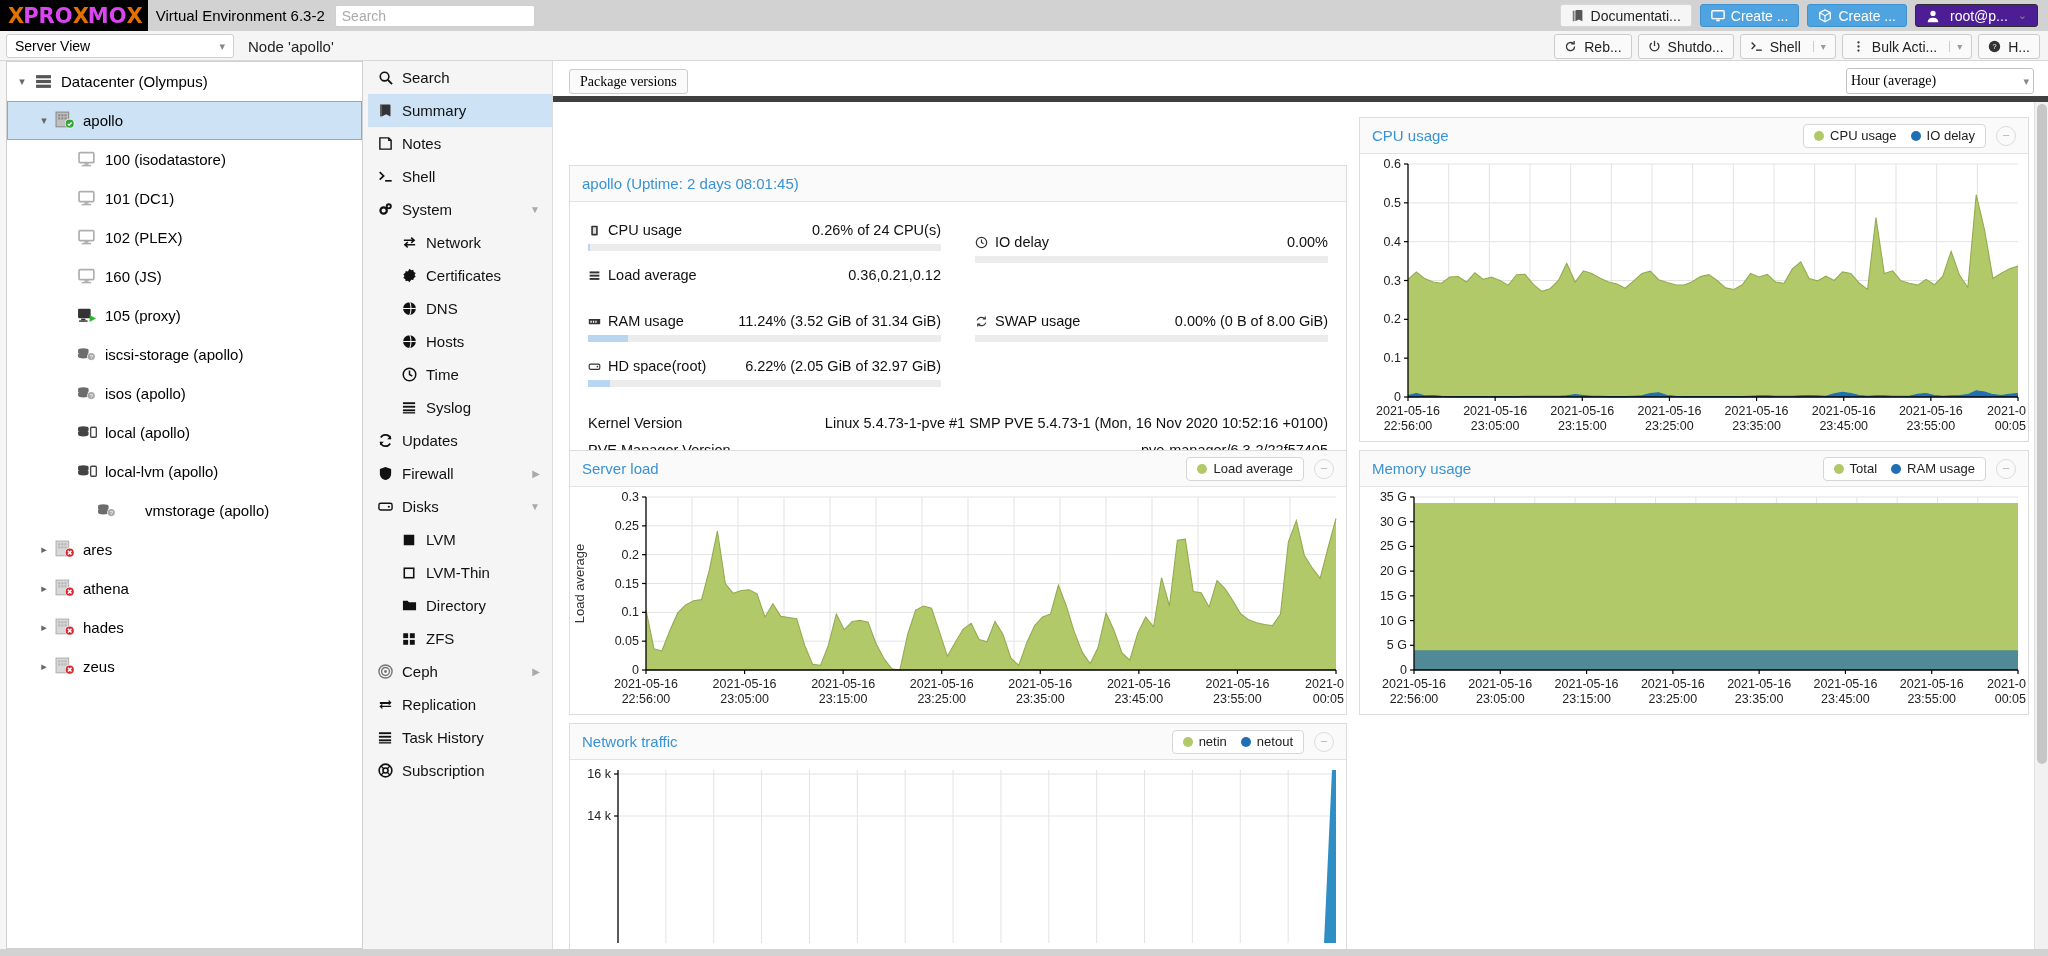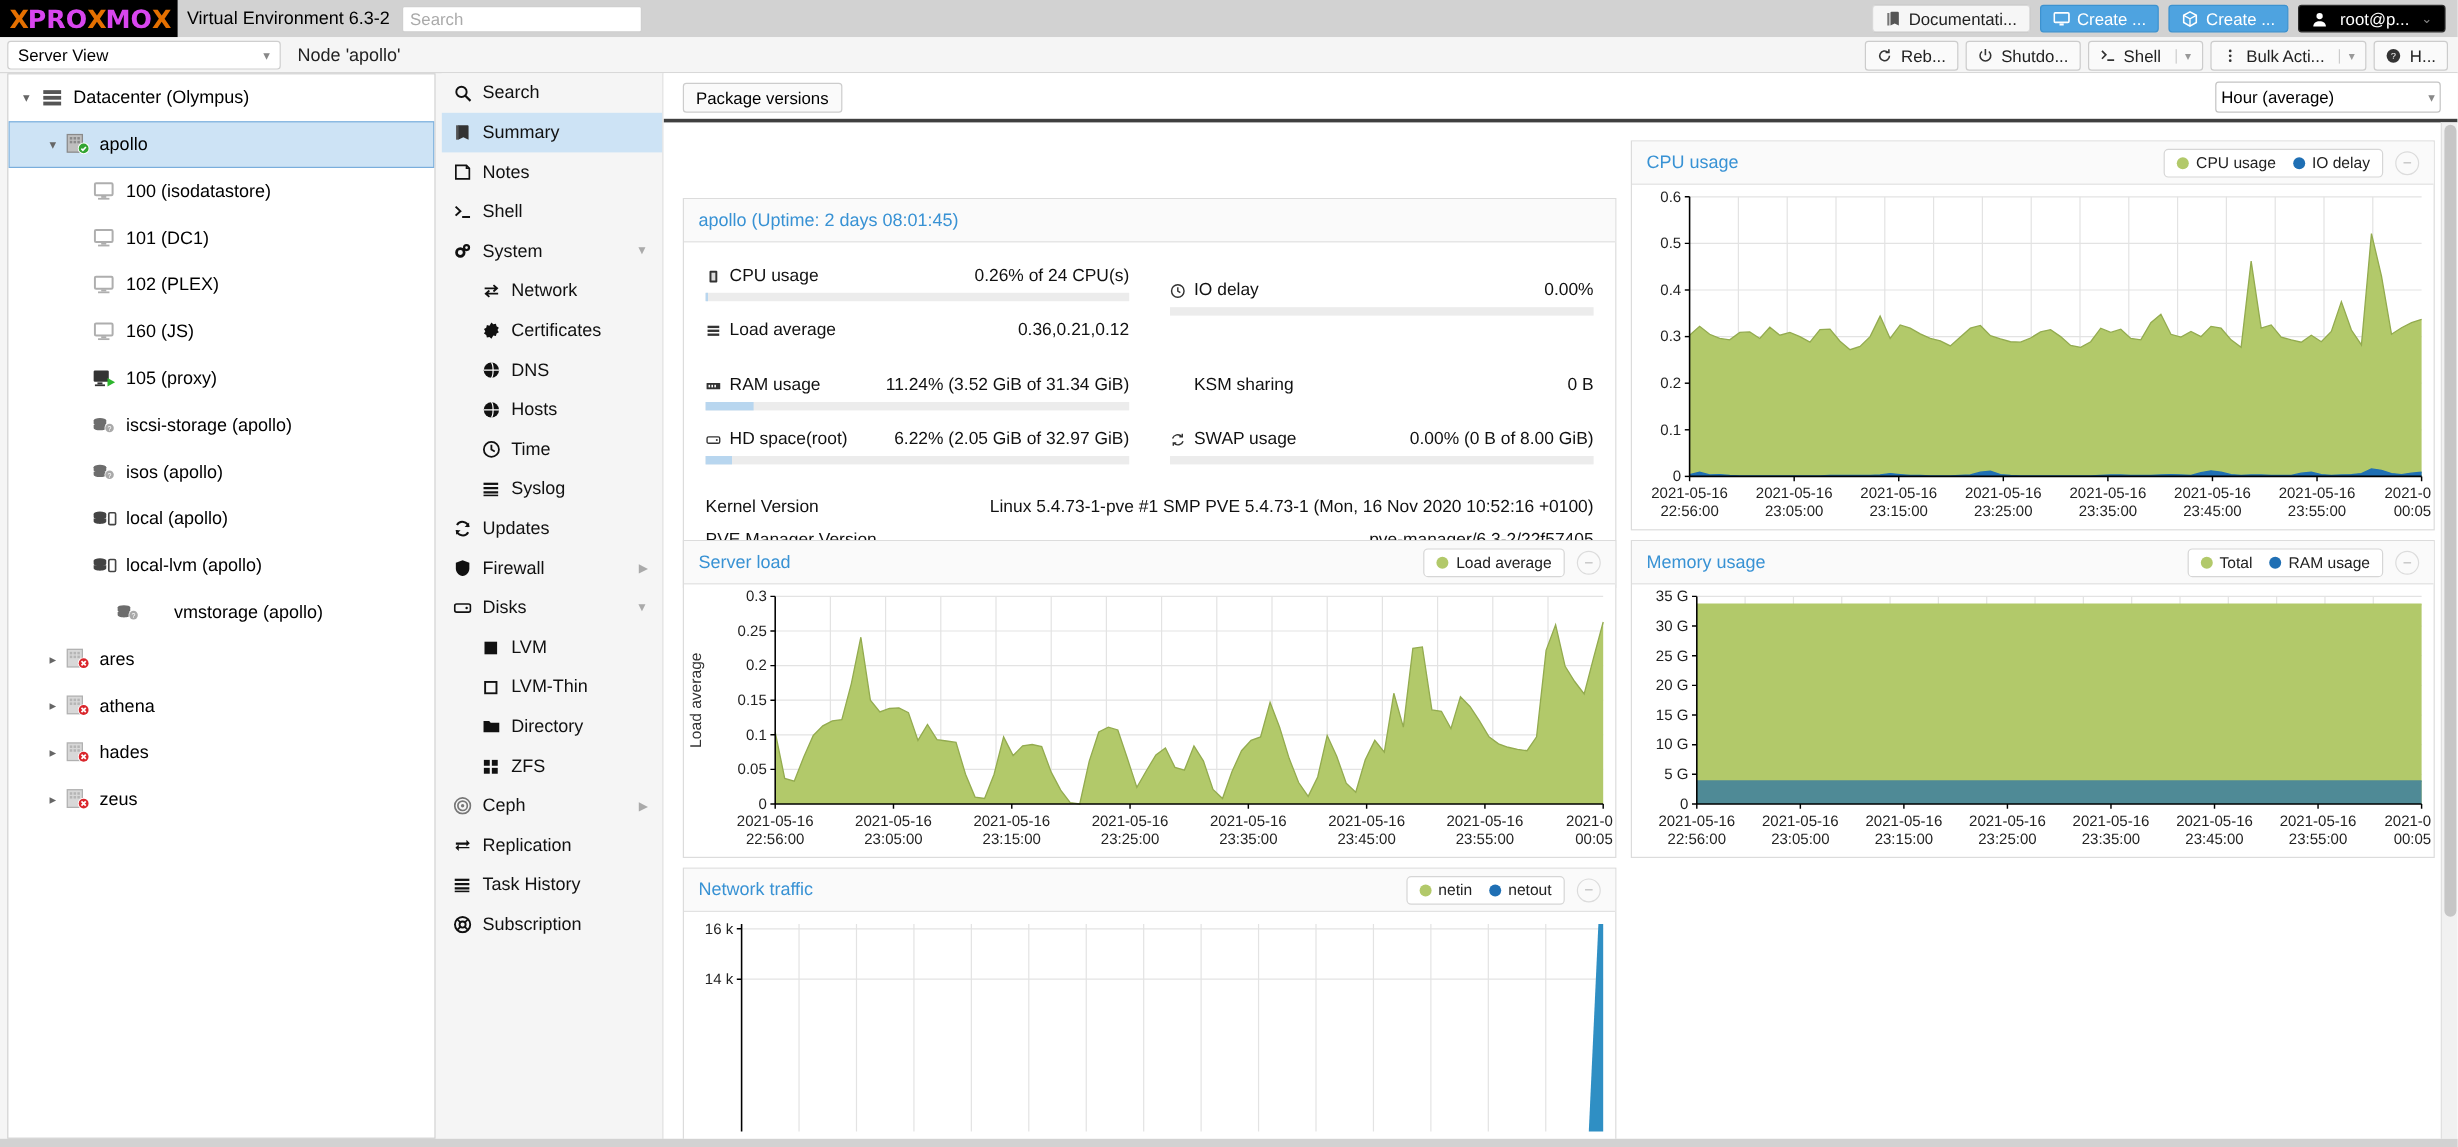--- a/index.html
+++ b/index.html
@@ -36,21 +36,21 @@
   #topbar-right {
     margin-left: auto; display: flex; align-items: center; gap: 8px; padding-right: 10px;
   }
   .tb-btn {
     height: 23px; border-radius: 3px; display: flex; align-items: center;
     gap: 6px; padding: 0 10px; font-size: 14px; white-space: nowrap;
     border: 1px solid rgba(0,0,0,0.12); cursor: pointer;
   }
   .tb-btn.light { background: #f6f6f6; color: #222; }
   .tb-btn.blue { background: #4ea3e0; color: #fff; border-color: #3d92cf; }
-  .tb-btn.dark { background: #000000; color: #fff; border-color: #2c2c2c; gap: 10px; }
+  .tb-btn.dark { background: #4c1d95; color: #fff; border-color: #2c2c2c; gap: 10px; }
   .tb-ico { display: inline-block; width: 14px; height: 14px; flex: none; }
 
   
   #secondbar {
     position: absolute; left: 0; top: 31px; width: 2048px; height: 30px;
     background: #f5f5f5; border-bottom: 1px solid #d8d8d8;
   }
   #viewsel {
     position: absolute; left: 6px; top: 3px; width: 228px; height: 24px;
     background: #fff; border: 1px solid #cfcfcf; border-radius: 3px;
@@ -103,21 +103,21 @@
   .nico { width: 24px; flex: none; display: flex; align-items: center; justify-content: flex-start; }
   .narrow { margin-left: auto; margin-right: 12px; color: #aaa; font-size: 10px; }
 
   
   #content {
     position: absolute; left: 553px; top: 61px; width: 1495px; height: 888px;
     background: #fff; overflow: hidden;
   }
   #content-toolbar {
     position: absolute; left: 0; top: 0; width: 1495px; height: 41px;
-    border-bottom: 3px solid #404040; background: #fff;
+    border-bottom: 6px solid #404040; background: #fff; font-family: Liberation Serif, serif;
   }
   #pkg-btn {
     position: absolute; left: 16px; top: 8px; height: 25px;
     background: #fafafa; border: 1px solid #ccc; border-radius: 3px;
     display: flex; align-items: center; padding: 0 10px; font-size: 14px; cursor: pointer;
   }
   #timeframe {
     position: absolute; right: 14px; top: 7px; width: 188px; height: 26px;
     background: #fff; border: 1px solid #c3c3c3; border-radius: 3px;
     display: flex; align-items: center; padding: 0 4px; font-size: 14px; cursor: pointer;
@@ -856,28 +856,20 @@
               </span>
               <span class="m-label">HD space(root)</span>
               <span class="m-val">6.22% (2.05 GiB of 32.97 GiB)</span>
             </div>
             <div class="bar">
                 <i style="width:6.22%"></i>
               </div>
           </div>
         </div>
         <div>
-          <div class="metric">
-            <div class="metric-row">
-              <span class="m-ico"></span>
-              <span class="m-label">KSM sharing</span>
-              <span class="m-val">0 B</span>
-            </div>
-            <div class="bar" style="background:transparent"></div>
-          </div>
           <div class="metric">
             <div class="metric-row">
               <span class="m-ico">
                 <svg viewBox="0 0 16 16" width="13" height="13">
                     <path d="M2.6 6.6A5.6 5.6 0 0112 4.6M13.4 9.4A5.6 5.6 0 014 11.4" fill="none" stroke="#333" stroke-width="1.5"></path>
                     <path d="M12.6 1.8v3h-3M3.4 14.2v-3h3" fill="none" stroke="#333" stroke-width="1.5"></path>
                   </svg>
               </span>
               <span class="m-label">SWAP usage</span>
               <span class="m-val">0.00% (0 B of 8.00 GiB)</span>

